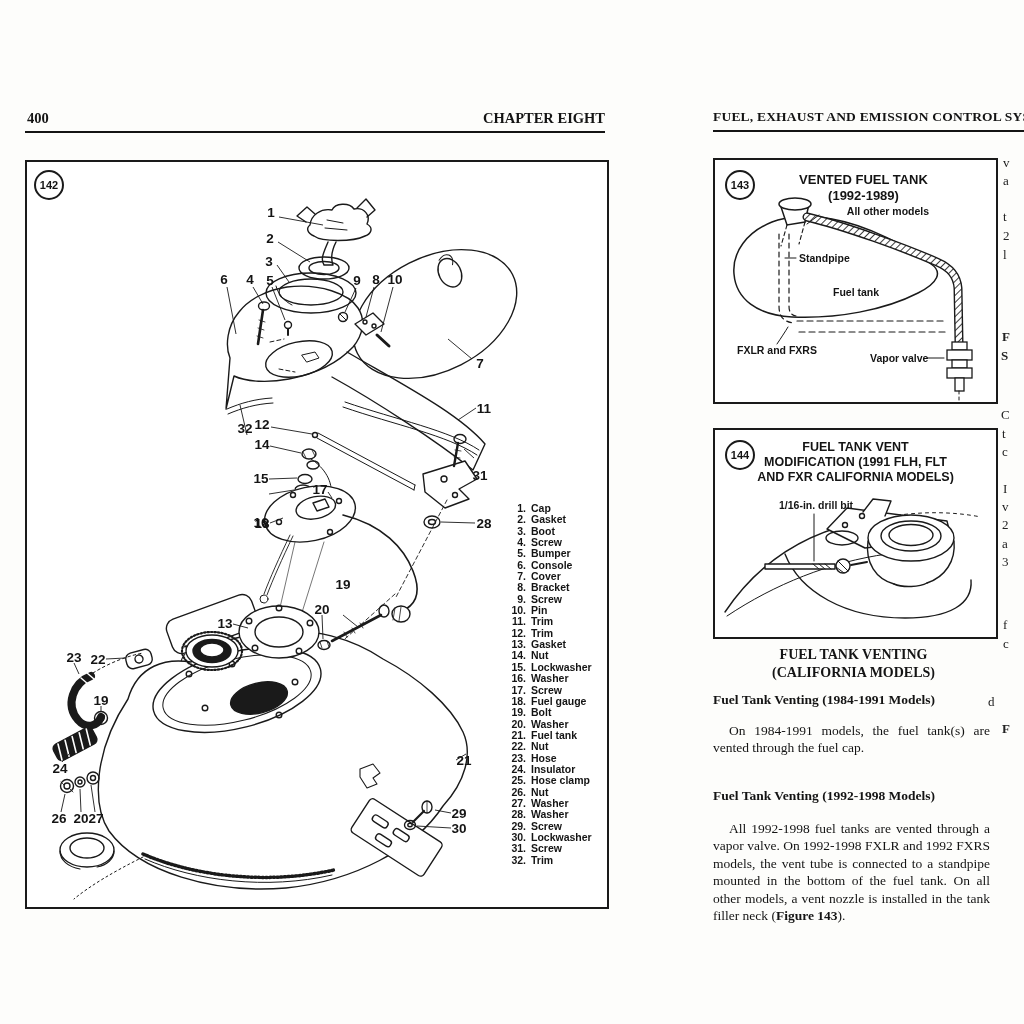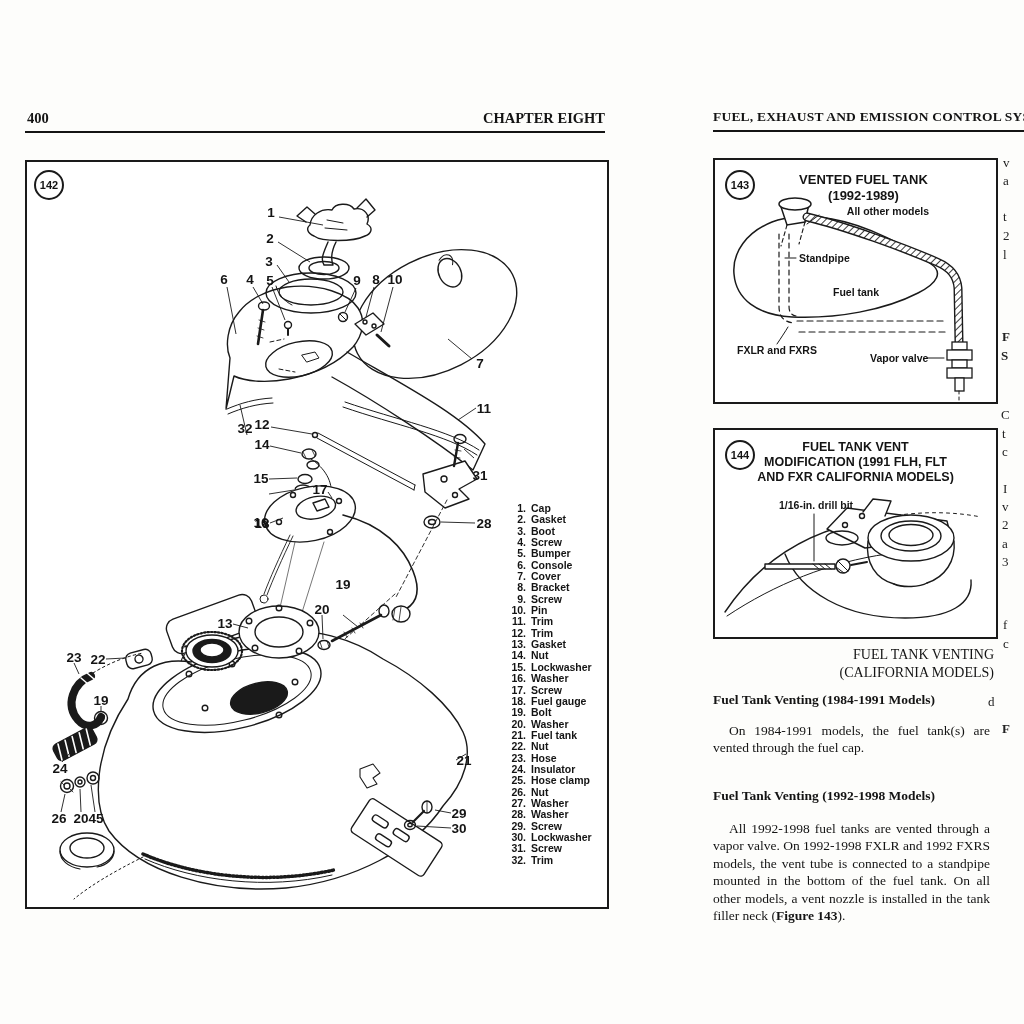--- a/index.html
+++ b/index.html
@@ -38,22 +38,22 @@
   .part-row .pn{width:22px;text-align:right;margin-right:5px;}
 
   
   .callout{position:absolute;transform:translate(-50%,-50%);font-weight:bold;font-size:13.5px;
     white-space:nowrap;background:transparent;}
   .diagram-label{position:absolute;font-weight:bold;font-size:10.5px;white-space:nowrap;transform:translate(0,-50%);}
   .diagram-label.centered{transform:translate(-50%,-50%);margin-left:28px;}
   #fig144 .drill-label{left:64px;top:75px;transform:translate(0,-50%);}
 
   
-  .rp-heading{left:713px;top:646px;width:281px;text-align:right;
-    font-family:"Liberation Serif",serif;font-weight:normal;font-size:14px;line-height:18px;}
+  .rp-heading{left:713px;top:646px;width:281px;text-align:center;
+    font-family:"Liberation Serif",serif;font-weight:bold;font-size:14px;line-height:18px;}
   .rp-sub{left:713px;width:281px;font-family:"Liberation Serif",serif;font-weight:bold;font-size:13.5px;}
   .rp-para{left:713px;width:277px;font-family:"Liberation Serif",serif;font-size:13.5px;
     line-height:17.4px;text-align:justify;text-indent:16px;}
   #sub1{top:692px;}
   #para1{top:722px;}
   #sub2{top:788px;}
   #para2{top:820px;}
 
   .edge-frag{position:absolute;font-family:"Liberation Serif",serif;font-size:13px;color:#222;}
   .edge-frag.b{font-weight:bold;}
@@ -405,21 +405,21 @@
       <div class="callout" style="left: 457px; top: 361px;">28</div>
       <div class="callout" style="left: 198px; top: 461px; text-align: right;">13</div>
       <div class="callout" style="left: 295px; top: 447px;">20</div>
       <div class="callout" style="left: 316px; top: 422px;">19</div>
       <div class="callout" style="left: 47px; top: 495px;">23</div>
       <div class="callout" style="left: 71px; top: 497px;">22</div>
       <div class="callout" style="left: 74px; top: 538px;">19</div>
       <div class="callout" style="left: 33px; top: 606px;">24</div>
       <div class="callout" style="left: 32px; top: 656px;">26</div>
       <div class="callout" style="left: 54px; top: 656px;">20</div>
-      <div class="callout" style="left: 69px; top: 656px;">45</div>
+      <div class="callout" style="left: 69px; top: 656px;">27</div>
       <div class="callout" style="left: 437px; top: 598px;">21</div>
       <div class="callout" style="left: 432px; top: 651px;">29</div>
       <div class="callout" style="left: 432px; top: 666px;">30</div>
     </div>
 </div>
 
 <div class="figure-box" id="fig143">
   <div class="fig-circle" style="left:10px;top:10px;">143</div>
   <div class="fig-title fig-title2" style="top:12px;margin-left:16px;">
     <div>VENTED FUEL TANK</div>

